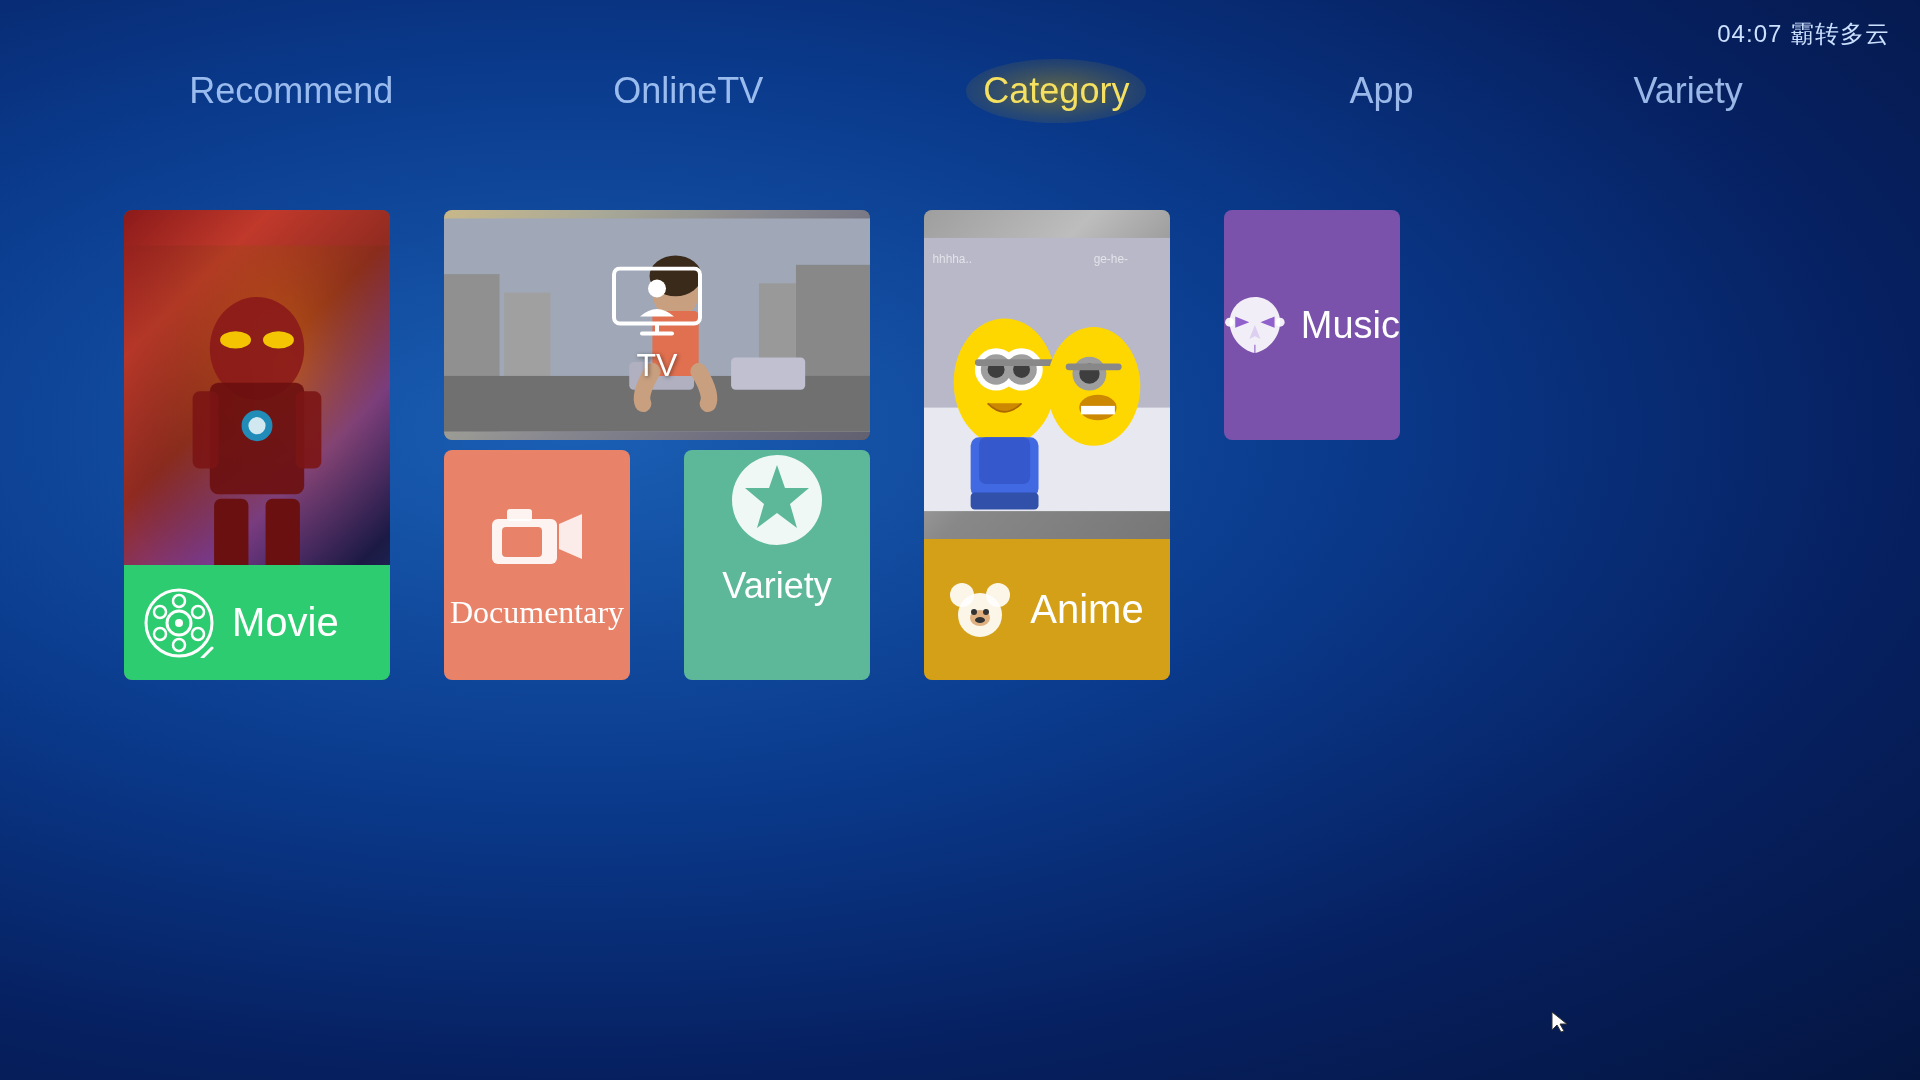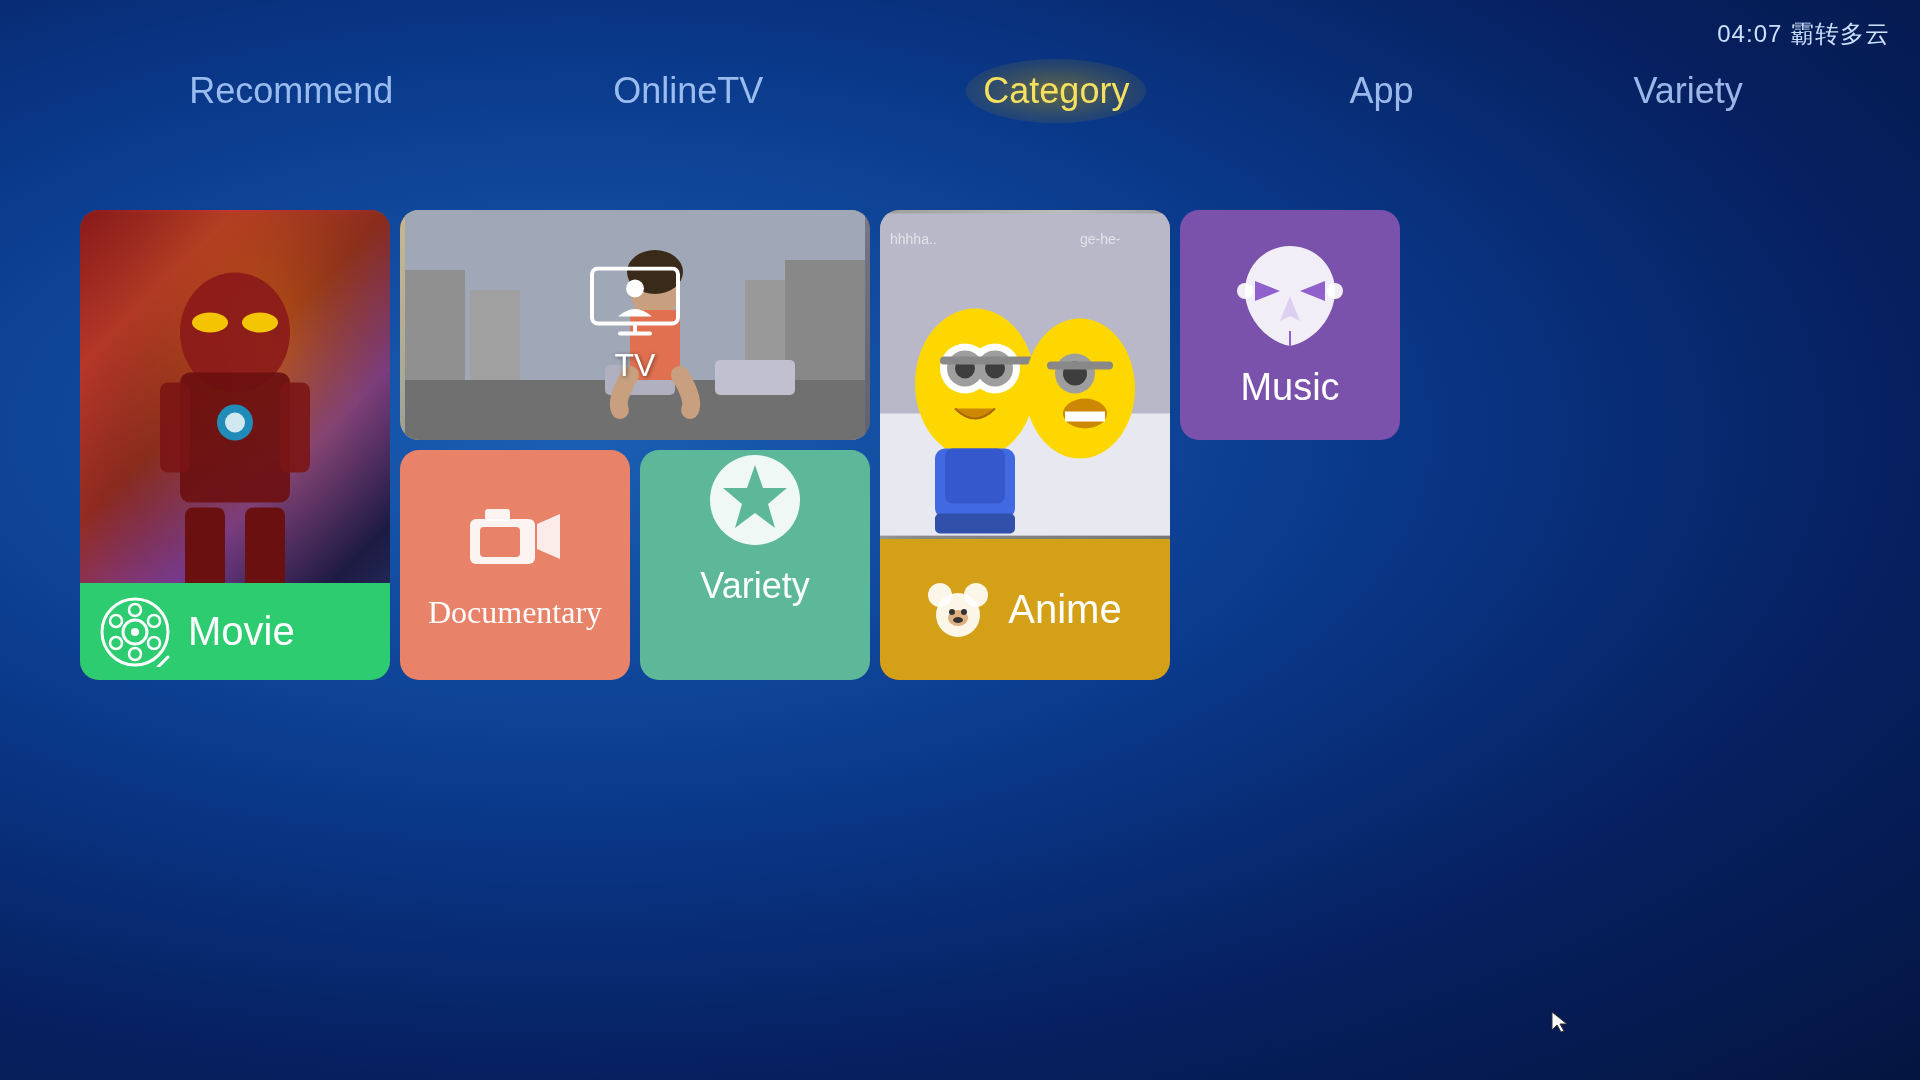--- a/index.html
+++ b/index.html
@@ -69,24 +69,25 @@
       top: 210px;
       left: 80px;
       right: 80px;
       display: grid;
       grid-template-columns: 310px 230px 230px 290px 220px;
       grid-template-rows: 230px 230px;
       gap: 10px;
     }
 
     .tile {
-      border-radius: 19px;
+      border-radius: 8px;
       overflow: hidden;
       position: relative;
       cursor: pointer;
+      margin-left: 44px;
     }
 
     
     .tile-movie {
       grid-column: 1;
       grid-row: 1 / 3;
       background: #555;
     }
 
     .tile-movie-img {
@@ -95,21 +96,21 @@
       background: linear-gradient(135deg, #8B1A1A 0%, #C0392B 20%, #922B21 40%, #7D3C98 60%, #1a1a4a 80%, #2c3e6b 100%);
       position: relative;
       overflow: hidden;
     }
 
     .movie-label {
       position: absolute;
       bottom: 0;
       left: 0;
       right: 0;
-      height: 97px;
+      height: 115px;
       background: #2ecc71;
       display: flex;
       align-items: center;
       padding: 0 20px;
       gap: 18px;
     }
 
     .movie-label-text {
       color: white;
       font-size: 40px;
@@ -184,21 +185,21 @@
       font-size: 40px;
       font-weight: 500;
     }
 
     
     .tile-music {
       grid-column: 5;
       grid-row: 1;
       background: #7b52ab;
       display: flex;
-      flex-direction: column;
+      flex-direction: row;
       align-items: center;
       justify-content: center;
       gap: 15px;
     }
 
     .music-label-text {
       color: white;
       font-size: 38px;
       font-weight: 400;
     }

